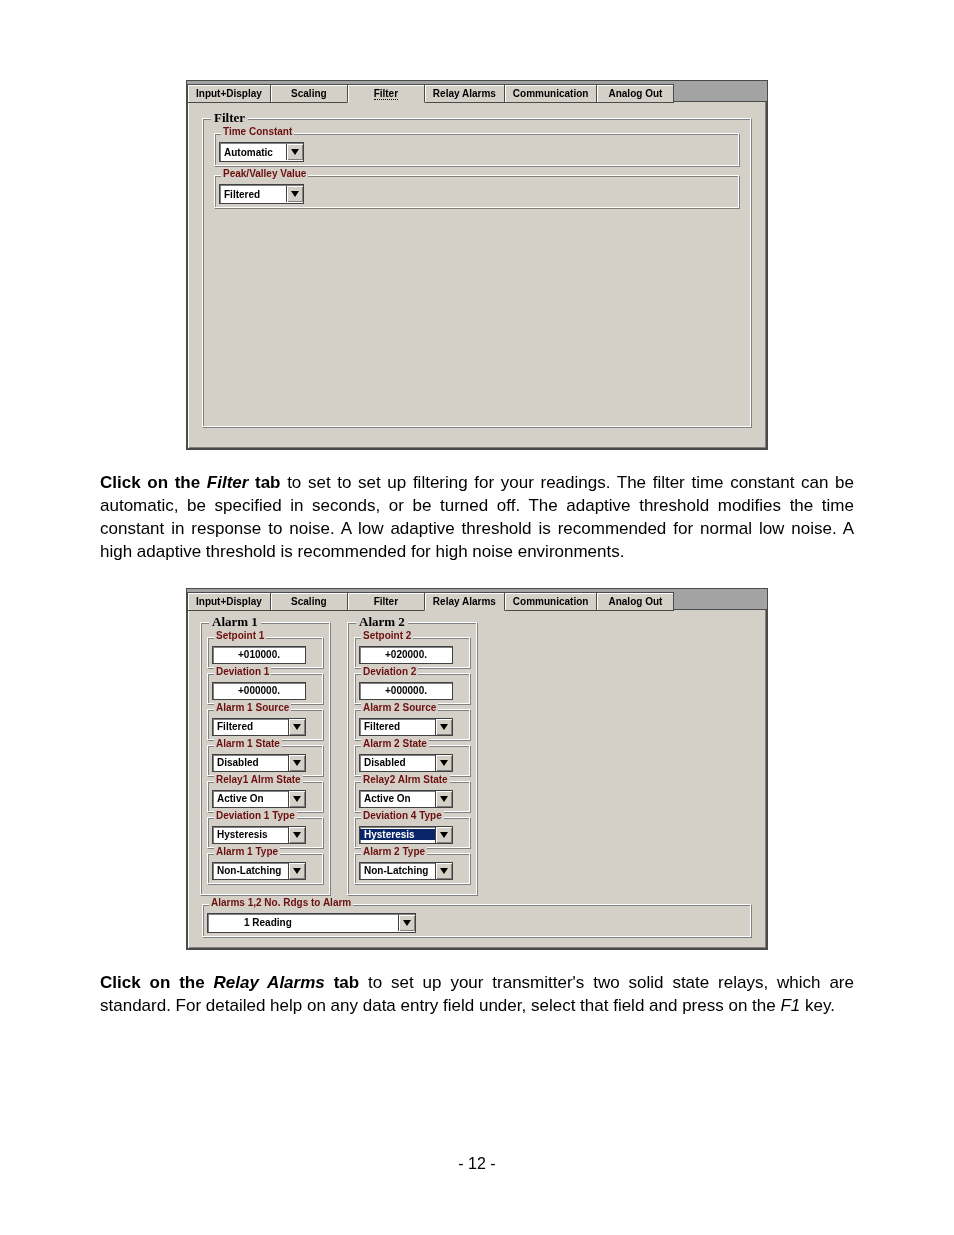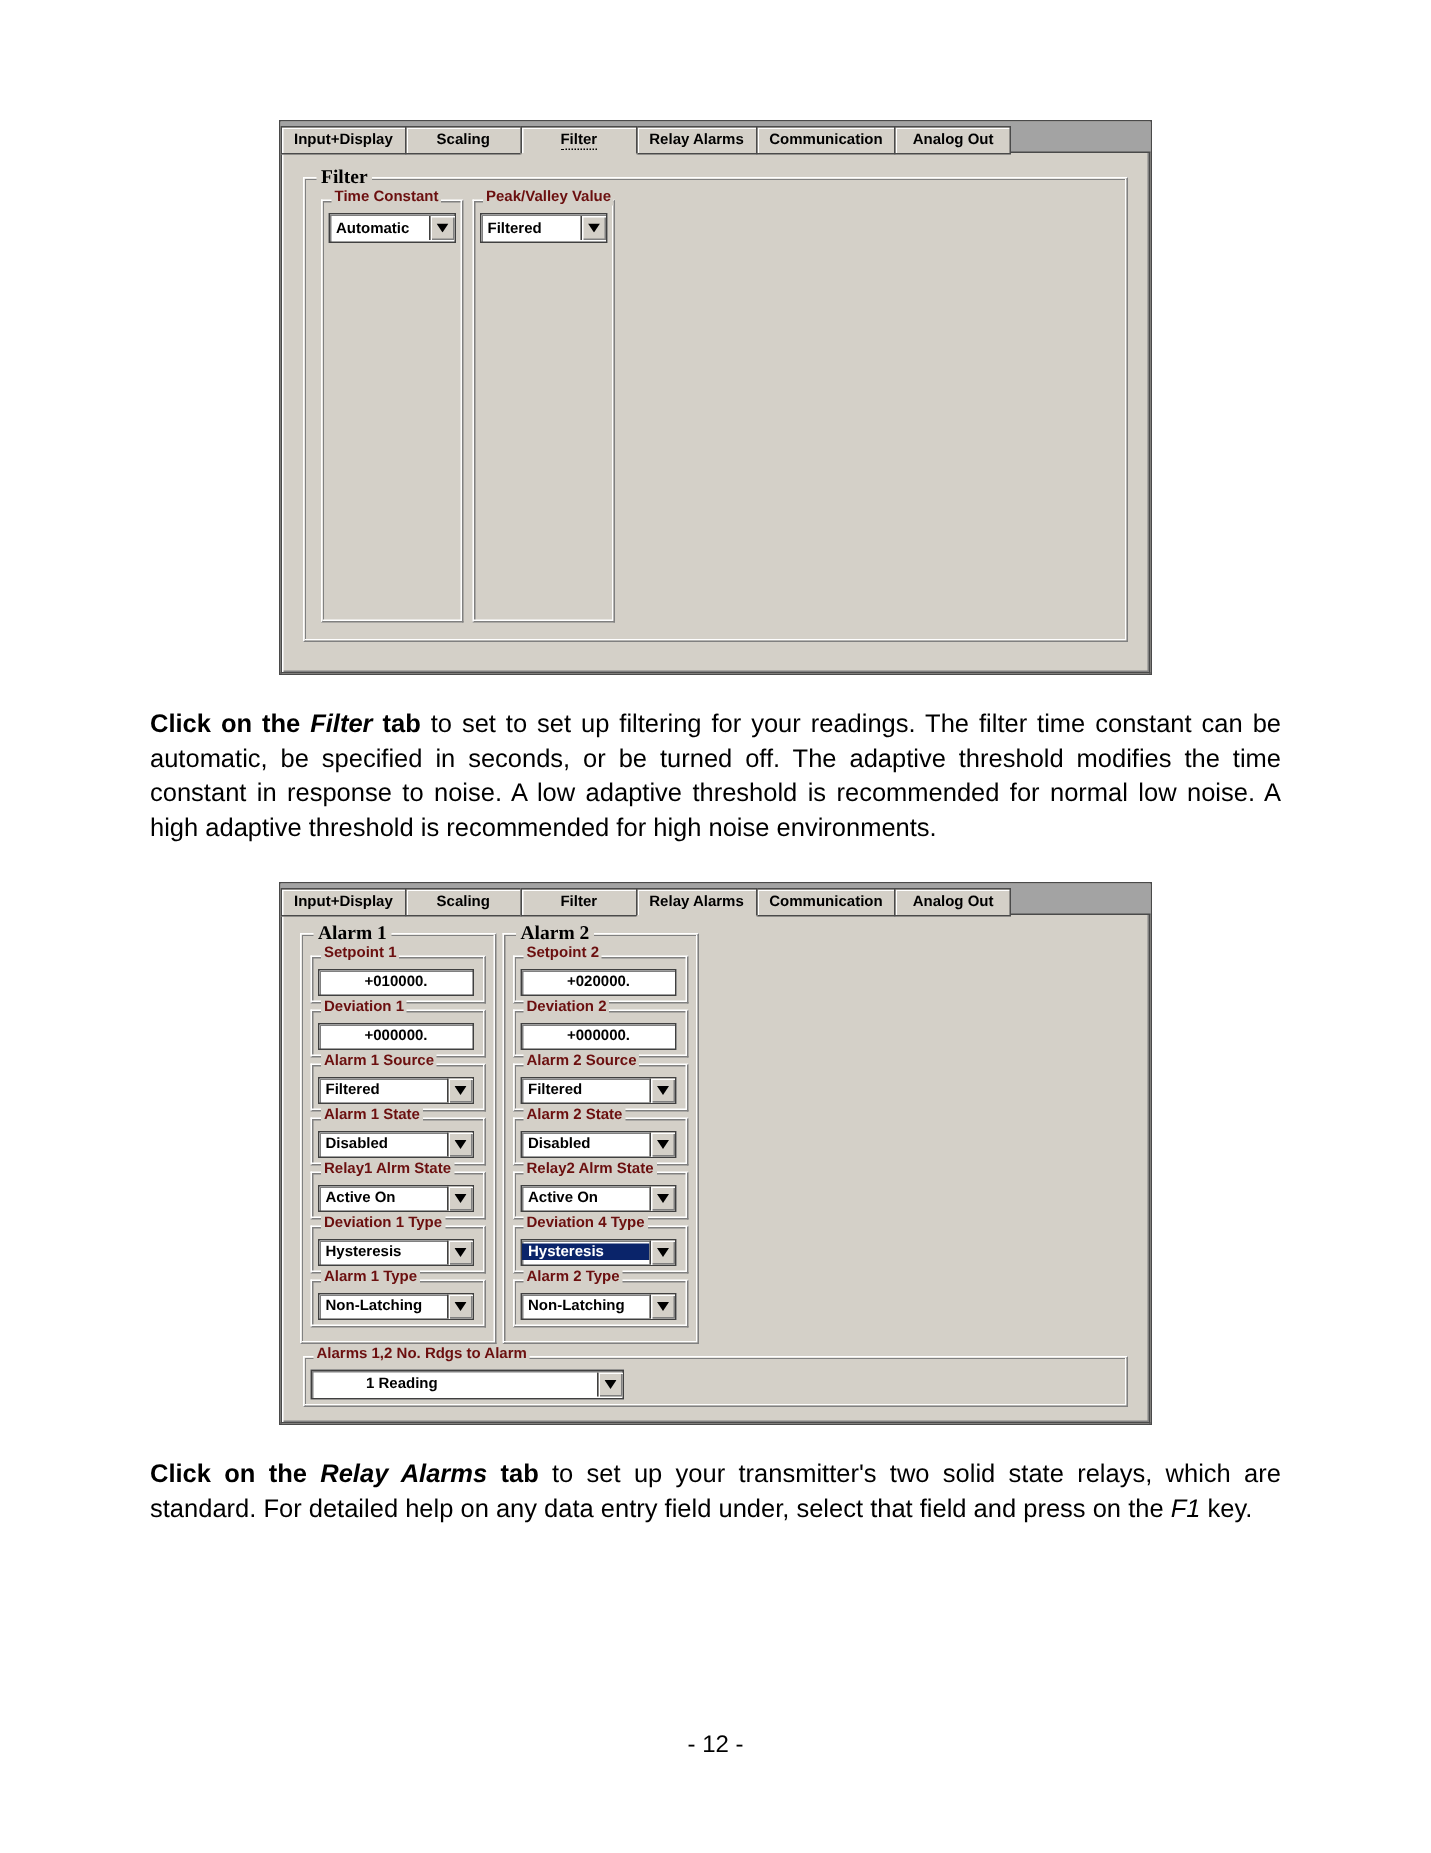--- a/index.html
+++ b/index.html
@@ -165,26 +165,26 @@
   .pnum {
     text-align: center;
     font-size: 16px;
     position: absolute;
     bottom: 62px;
     left: 0; right: 0;
   }
 
   .row { display: flex; }
 
-  .shot1 .filterbody { min-height: 290px; }
+  .shot1 .filterbody { min-height: 290px; flex-direction: column; }
   .shot2 .client { padding-bottom: 6px; }
-  .alarmcols { display: flex; }
+  .alarmcols { display: flex; gap: 12px; }
   .alarmcol { width: 135px; }
   .alarmcol .subgroup { display:block; margin:4px 2px;}
-  .alarmcol .subgroup .combo, .alarmcol .subgroup .textbox { width: 104px; box-sizing: border-box; }
+  .alarmcol .subgroup .combo, .alarmcol .subgroup .textbox { width: 94px; box-sizing: border-box; }
   .alarmcol .subgroup .combo .val { min-width: 0; flex:1; }
   .alarmcol .group { margin: 4px 2px; padding: 10px 4px 6px 4px;}
   .wideCombo .val { min-width: 150px; padding-left: 36px; }
 </style>
 </head>
 <body>
 
 <div class="page">
 
   <div class="shot shot1">

